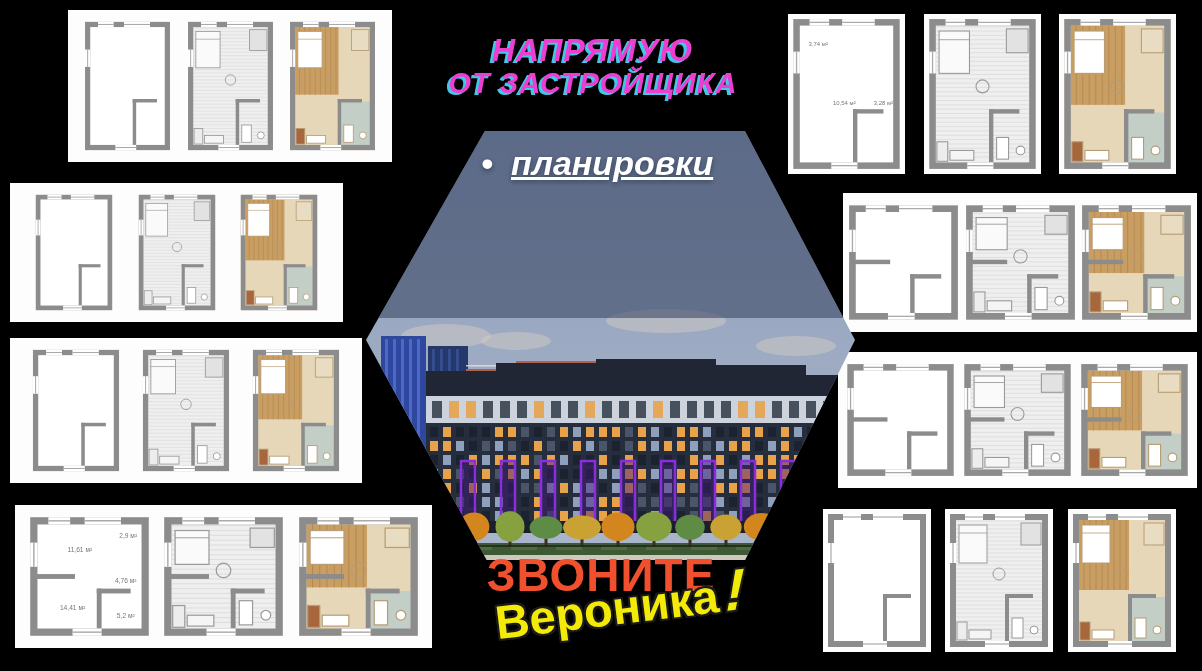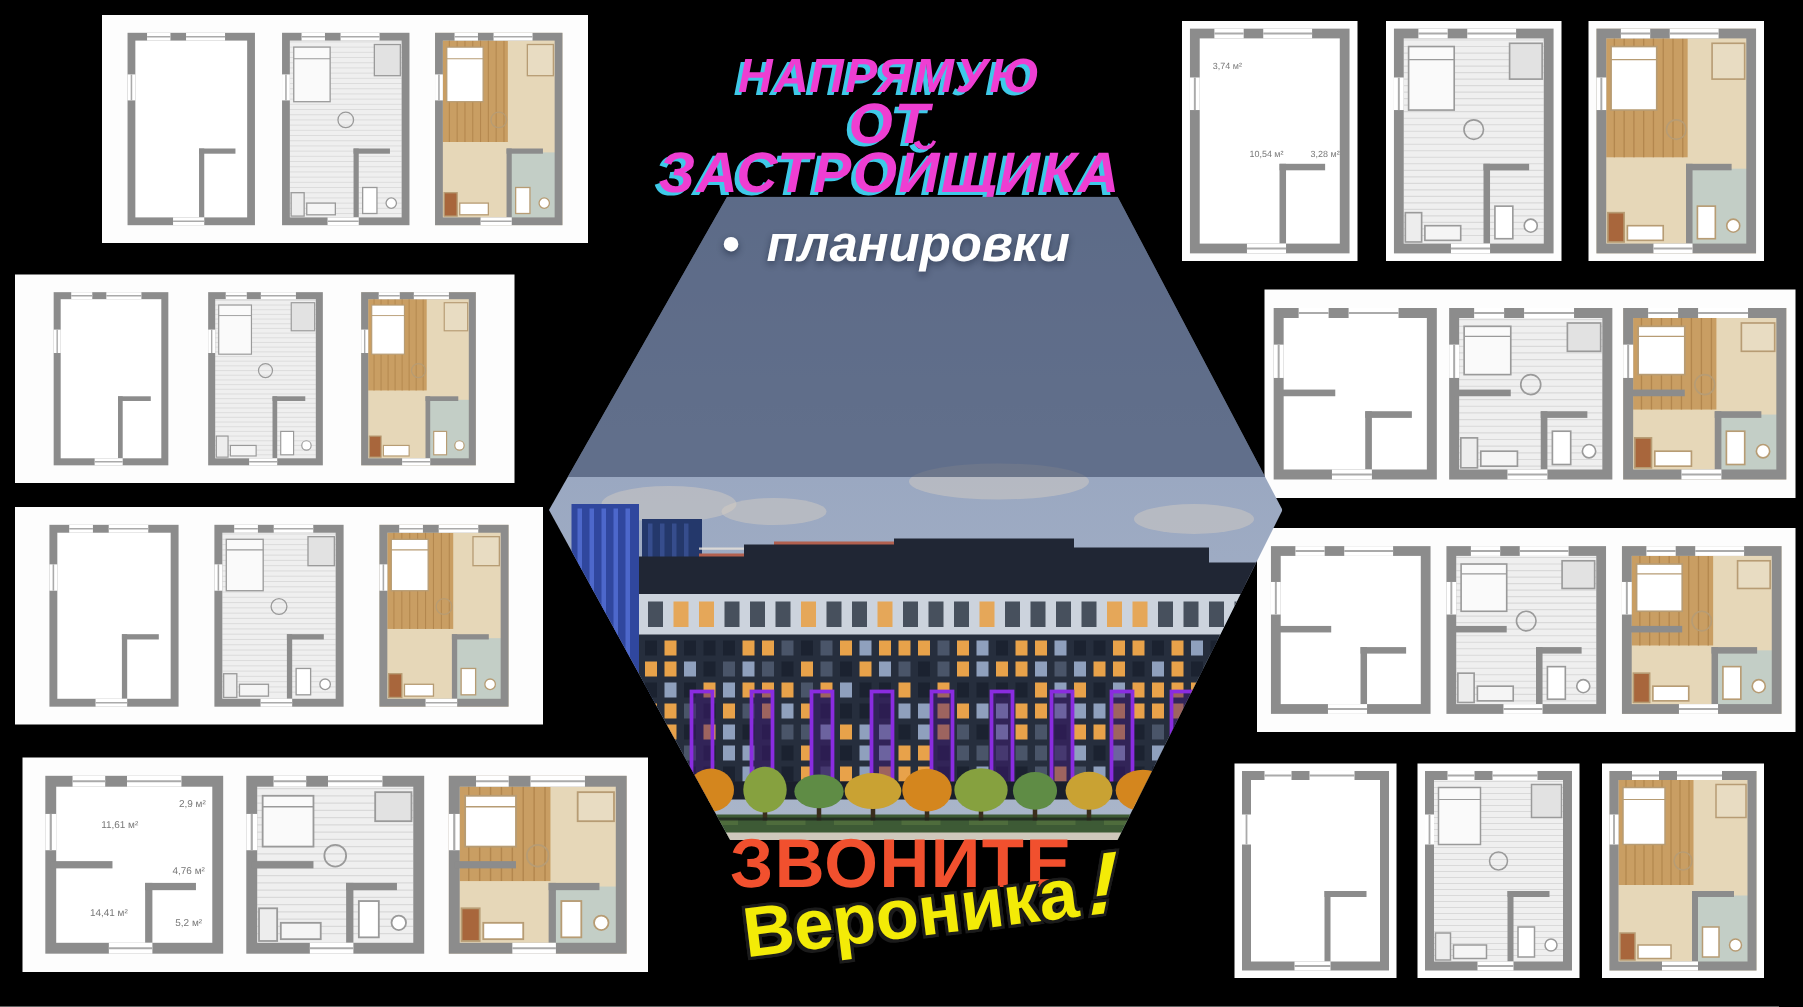--- a/index.html
+++ b/index.html
@@ -3,32 +3,32 @@
 <meta charset="utf-8">
 <style>
   html,body{margin:0;padding:0;}
   body{font-family:"Liberation Sans",sans-serif;}
   .stage{position:relative;width:1202px;height:671px;overflow:hidden;background:#dccfc3;}
 
   
   .headline{position:absolute;left:408px;top:34px;width:370px;text-align:center;
             font-style:italic;font-weight:800;line-height:33px;letter-spacing:1px;}
   .headline .t1{font-size:32px;}
-  .headline .t2{font-size:38px;}
+  .headline .t2{font-size:29px;}
 
   
   .hex{position:absolute;left:366px;top:131px;width:489px;height:429px;
        clip-path:polygon(24.3% 0%,77.5% 0%,100% 48.7%,77.5% 100%,24.7% 100%,0% 48.7%);}
   .hex svg{position:absolute;inset:0;width:100%;height:100%;display:block;}
   .hex-overlay{position:absolute;left:0;top:0;width:100%;height:187px;z-index:2;}
   .hex-text{position:absolute;left:0;top:0;width:100%;z-index:3;color:#fff;
             padding:2px 0 0 115px;box-sizing:border-box;font-style:italic;
             text-shadow:0 2px 5px rgba(10,20,40,.45);}
   .feat-head{font-size:40px;font-weight:800;line-height:44px;}
-  .feat-list{list-style:none;margin:8px 0 0 0;padding:0;}
+  .feat-list{list-style:none;margin:8px 0 0 0;padding:0;text-decoration:underline;}
   .feat-list li{font-size:34px;font-weight:700;line-height:45px;}
   .feat-list .dot{display:inline-block;width:30px;text-align:left;}
 
   
   .cta-call{position:absolute;left:436px;top:548px;width:330px;text-align:center;
             font-size:46px;font-weight:800;letter-spacing:1px;z-index:4;}
   .cta-name{position:absolute;left:450px;top:570px;width:340px;text-align:center;
             font-size:47px;font-weight:700;z-index:5;transform:rotate(-7deg);
             text-shadow:-2px -2px 0 #1b1b1b,2px -2px 0 #1b1b1b,-2px 2px 0 #1b1b1b,
                         2px 2px 0 #1b1b1b,0 -2px 0 #1b1b1b,0 2px 0 #1b1b1b,

